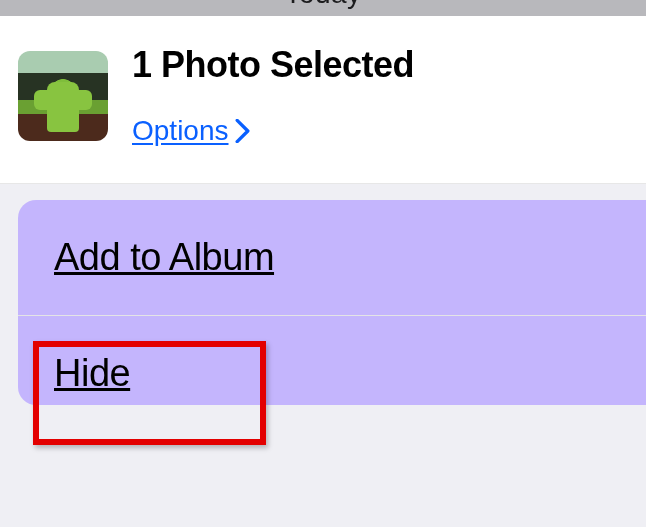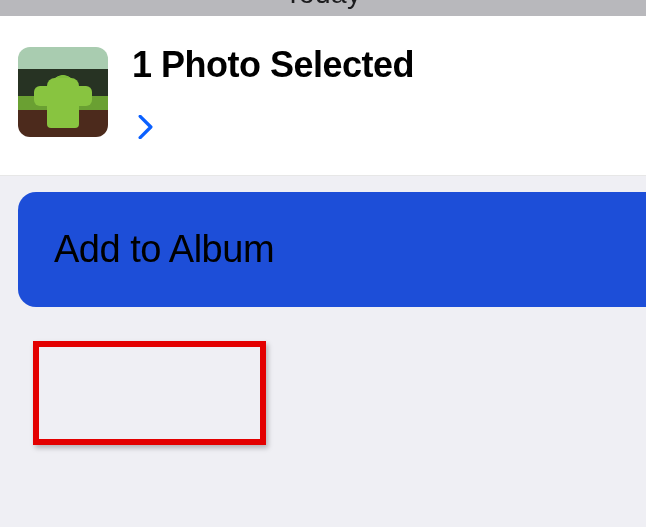--- a/index.html
+++ b/index.html
@@ -90,24 +90,25 @@
     .chevron {
       color: #0a60ff;
       margin-left: 6px;
       display: inline-flex;
     }
     .chevron svg { width: 15px; height: 24px; }
     .spacer {
       height: 16px;
     }
     .action-list {
-      background: #1d4ed8;
+      background: #c4b5fd;
       border-radius: 18px 0 0 18px;
       margin-left: 18px;
       overflow: visible;
+      text-decoration: underline;
     }
     .action-item {
       padding: 36px 36px;
       font-size: 38px;
       color: #000;
       font-weight: 400;
       letter-spacing: -0.5px;
       border-bottom: 1px solid #e4e4e6;
       position: relative;
     }
@@ -126,30 +127,34 @@
 
 <div class="top-bar">
   <span class="top-bar-text">Today</span>
 </div>
 
 <div class="header">
   <div class="thumb"></div>
   <div class="header-text">
     <span class="title">1 Photo Selected</span>
     <span class="options-row">
+      <span class="options-link">Options</span>
       <span class="chevron">
         <svg viewBox="0 0 10 18" fill="none">
             <path d="M1 1 L9 9 L1 17" stroke="#0a60ff" stroke-width="2.5" stroke-linecap="round" stroke-linejoin="round"></path>
           </svg>
       </span>
     </span>
   </div>
 </div>
 
 <div class="spacer"></div>
 
 <div class="action-list">
   <div class="action-item">
     <span>Add to Album</span>
   </div>
+  <div class="action-item hide-item">
+    <span>Hide</span>
+  </div>
 </div>
 
 <div class="highlight-box" style="left:33px; top:341px; width:233px; height:104px;"></div>
 
 </body></html>

